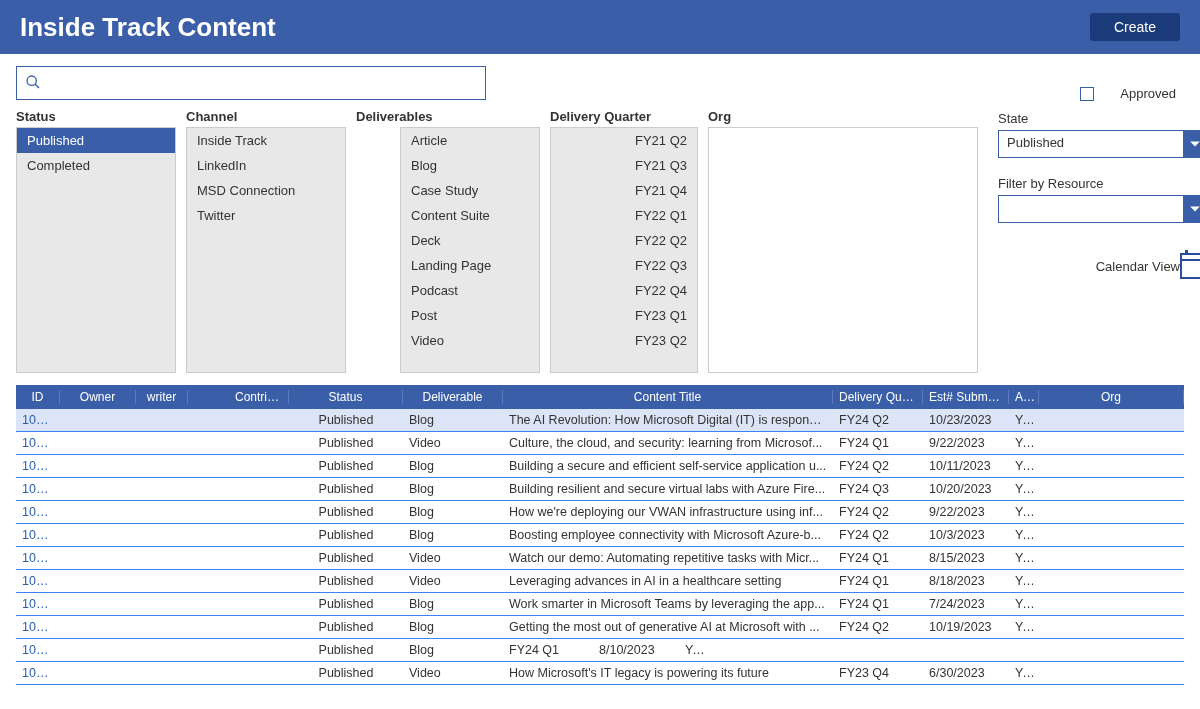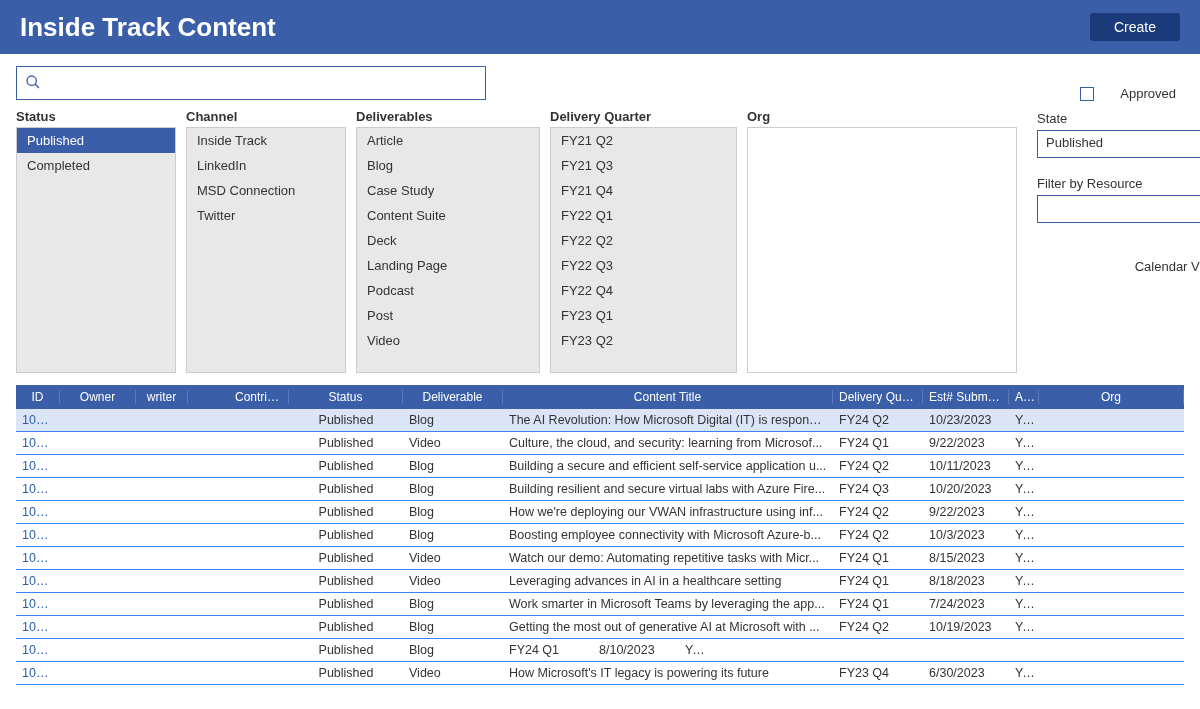--- a/index.html
+++ b/index.html
@@ -25,22 +25,22 @@
 .filter-col .col-label { font-size: 13px; font-weight: 600; margin-bottom: 3px; }
 .filter-listbox { background: #e8e8e8; border: 1px solid #ccc; overflow-y: auto; position: relative; }
 .filter-listbox::-webkit-scrollbar { width: 14px; }
 .filter-listbox::-webkit-scrollbar-track { background: #e0e0e0; }
 .filter-listbox::-webkit-scrollbar-thumb { background: #888; }
 .filter-item { padding: 5px 10px; cursor: pointer; font-size: 13px; }
 .filter-item.selected { background: #3a5fa8; color: #fff; }
 
 .status-box { width: 160px; height: 246px; }
 .channel-box { width: 160px; height: 246px; }
-.deliverables-box { width: 184px; height: 246px; }
-.quarter-box { width: 187px; height: 246px; }
+.deliverables-box { width: 140px; height: 246px; margin-left: 44px; }
+.quarter-box { width: 148px; height: 246px; text-align: right; }
 .org-box { width: 270px; height: 246px; background: #fff; border: 1px solid #ccc; overflow-y:scroll;}
 
 .right-controls { flex: 1; padding-left: 10px; }
 .rc-label { font-size: 13px; margin-bottom: 4px; margin-top: 2px; }
 .rc-select { display: flex; border: 1.5px solid #3a5fa8; height: 28px; width: 210px; margin-bottom: 18px; cursor: pointer; }
 .rc-select-val { flex: 1; padding: 4px 8px; font-size: 13px; }
 .rc-select-arrow { width: 24px; background: #3a5fa8; display: flex; align-items: center; justify-content: center; }
 .rc-select-arrow svg { width: 12px; height: 12px; fill: #fff; }
 .calendar-row { display: flex; align-items: center; justify-content: flex-end; margin-top: 30px; cursor: pointer; }
 .calendar-row span { font-size: 13px; }

